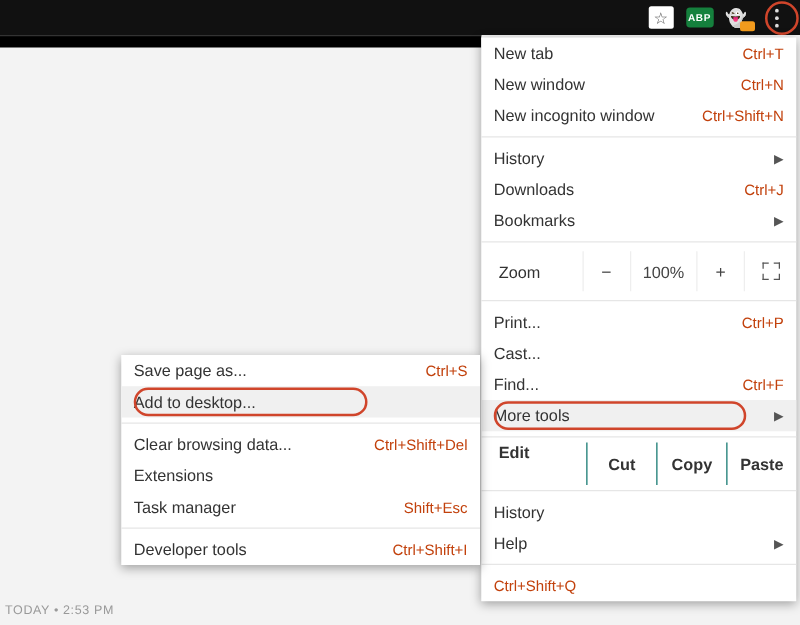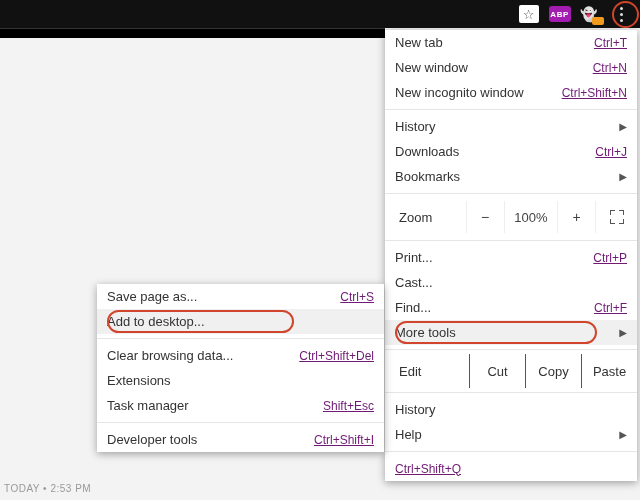--- a/index.html
+++ b/index.html
@@ -26,21 +26,21 @@
   .star-box {
     width: 20px; height: 18px;
     background: #fff;
     border-radius: 2px;
     display: flex; align-items: center; justify-content: center;
     font-size: 13px;
     color: #555;
   }
   .ext-abp {
     width: 22px; height: 16px;
-    background: #a21caf;
+    background: #15803d;
     color: #fff;
     font-size: 8px;
     font-weight: bold;
     display: flex; align-items: center; justify-content: center;
     border-radius: 3px;
     letter-spacing: 0.5px;
   }
   .ext-flame { color: #ccc; font-size: 14px; position: relative;}
   .ext-flame::after{
     content:""; position:absolute; bottom:-3px; right:-6px;
@@ -80,32 +80,32 @@
   }
   .row {
     display: flex;
     align-items: center;
     justify-content: flex-start;
     padding: 5px 10px;
     min-height: 25px;
     position: relative;
   }
   .row .label { flex: 1; }
-  .row .shortcut { color: #701a75; font-size: 12px; text-decoration: underline; }
+  .row .shortcut { color: #c2410c; font-size: 12px; }
   .row .chev { color: #555; font-size: 10px; padding-left:6px;}
   hr.sep { border: none; border-top: 1px solid #e6e6e6; margin: 4px 0; }
   .zoom-row { padding: 3px 0 3px 14px; display:flex; align-items:center;}
   .zoom-row .zl { width: 70px; }
   .zoom-cell {
     width: 40px; text-align: center; border-left: 1px solid #eee; height:32px; display:flex;align-items:center;justify-content:center;
     font-size:14px; color:#444;
   }
   .zoom-cell.pct{ width:56px; font-size:13px;}
   .zoom-cell.fs{ width:44px;}
-  .edit-row { padding: 0 0 0 14px; display:flex; align-items:center; height:34px;}
+  .edit-row { padding: 0 0 0 14px; display:flex; align-items:flex-start; height:34px;font-weight:bold;}
   .edit-row .el { width: 70px; }
   .edit-cell { flex:1; text-align:center; border-left:1px solid #0f766e; height:34px; display:flex;align-items:center;justify-content:center; font-size:13px;}
   .highlight {
     position:absolute; left:10px; right:40px; top:1px; bottom:1px;
     border:2px solid #d0452b; border-radius: 14px;
     pointer-events:none;
   }
   .submenu {
     top: 284px;
     left: 97px;

